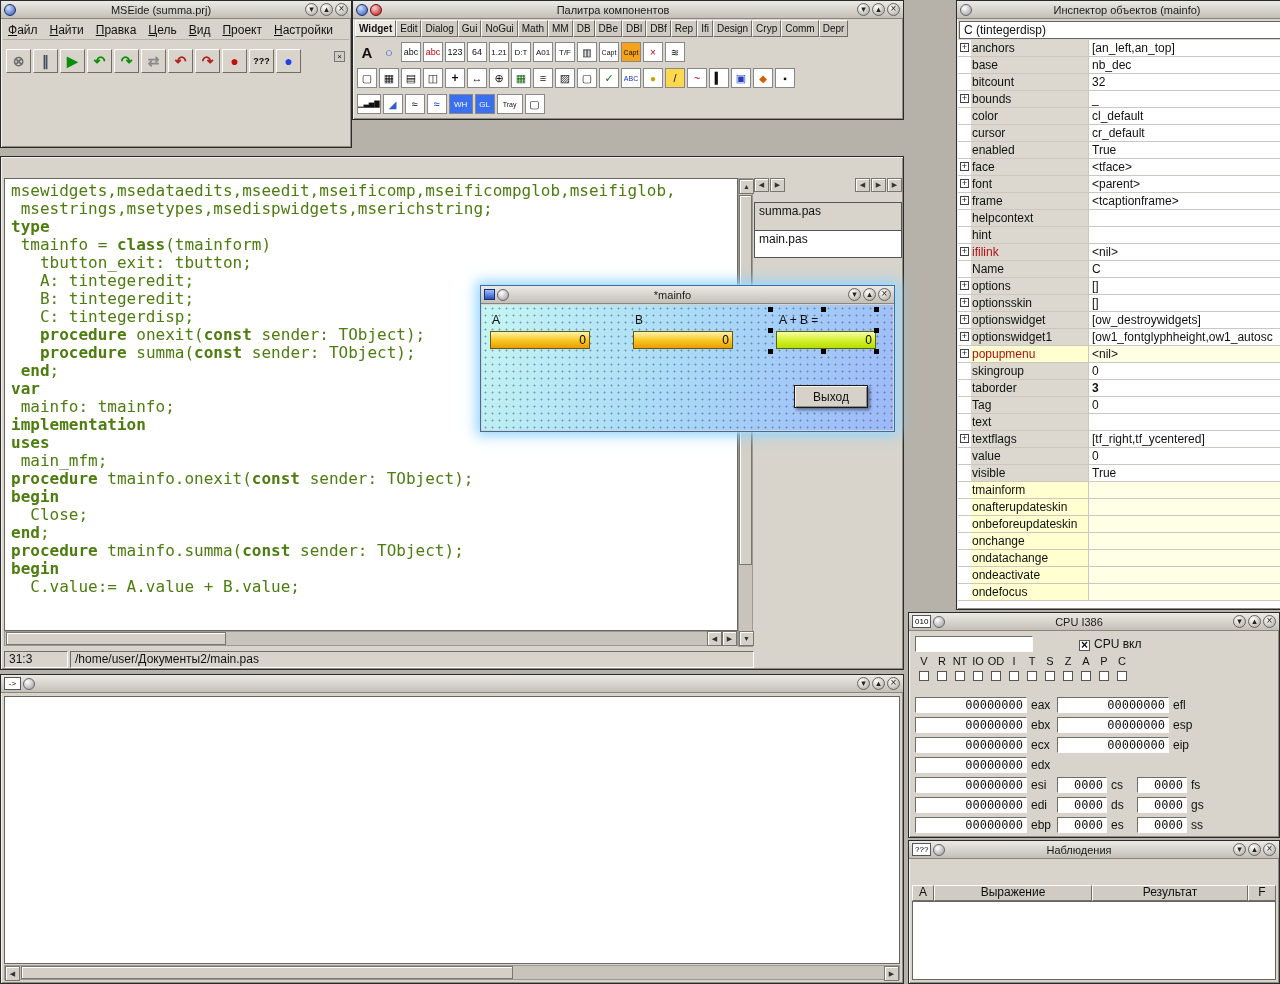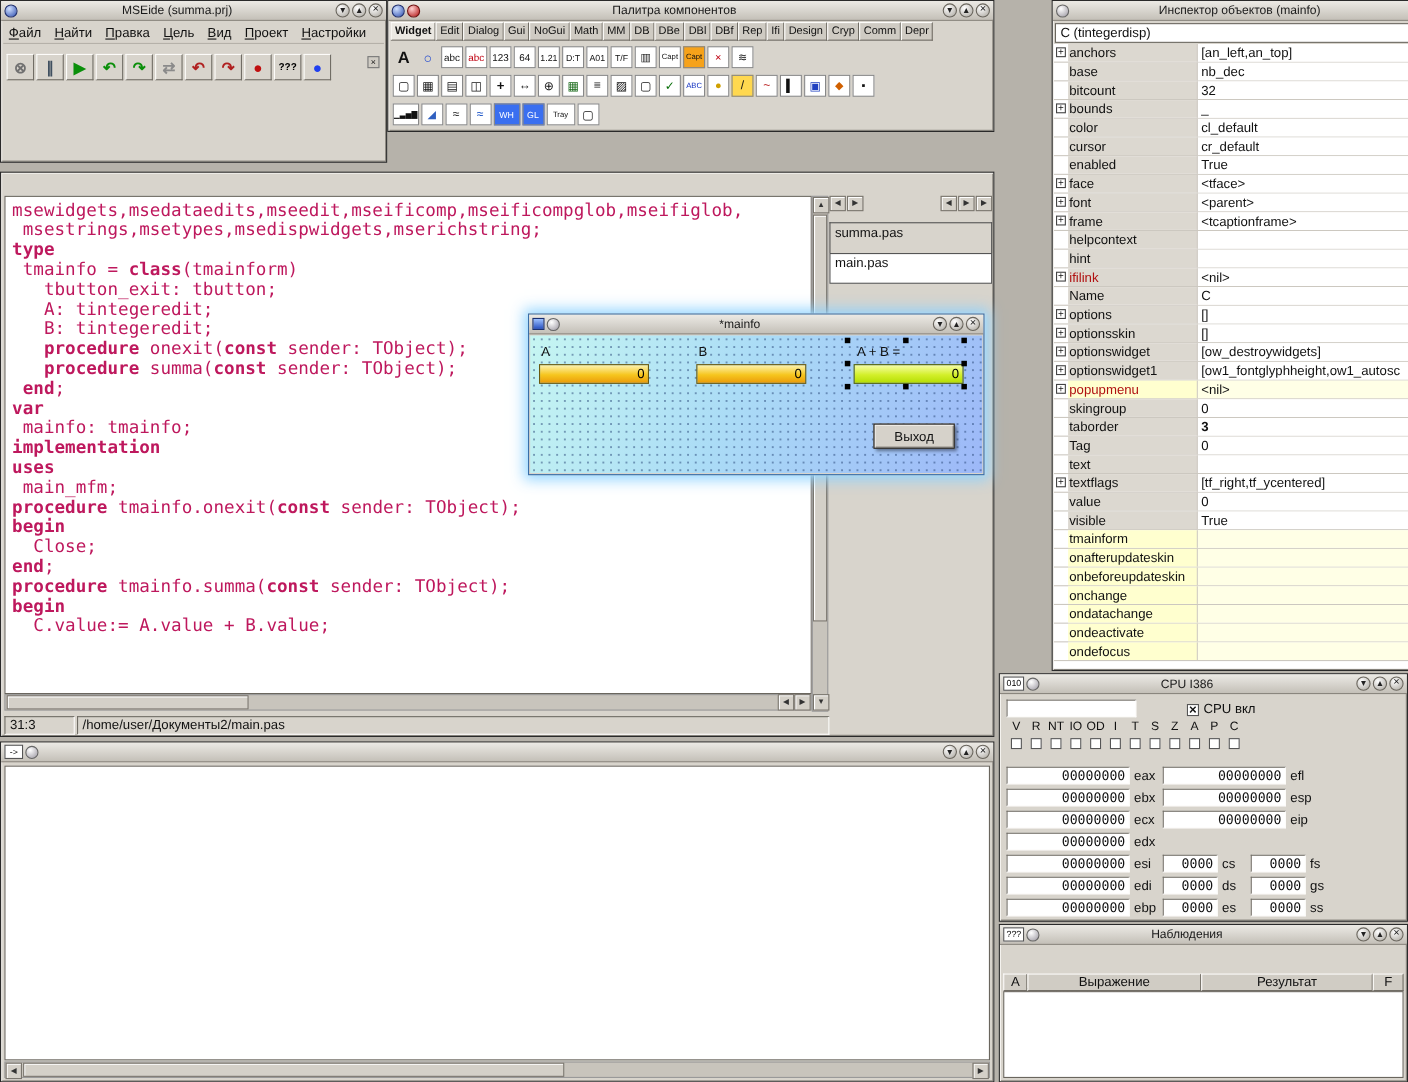--- a/index.html
+++ b/index.html
@@ -74,21 +74,21 @@
 .insp-value.b{font-weight:bold;}
 .insp-row.ev .insp-name{background:#ffffcf;}
 .insp-row.ev .insp-value{background:#ffffe6;}
 #insp-scroll{position:absolute;top:39px;right:1px;width:15px;bottom:1px;background:#c8c4bc;border-left:1px solid #999;}
 #insp-scroll .g-down{position:absolute;bottom:0;}
 #insp-thumb{top:16px;height:72%;left:0;right:0;}
 
 
 #win-source{left:0;top:156px;width:904px;height:514px;}
 #editor{position:absolute;left:3px;top:21px;width:734px;height:453px;background:#fff;border:1px solid #6a665e;overflow:hidden;padding:3px 0 0 6px;}
-.code-line{white-space:pre;font-family:"DejaVu Sans Mono",monospace;font-size:16px;line-height:18px;color:#be185d;}
+.code-line{white-space:pre;font-family:"DejaVu Sans Mono",monospace;font-size:16px;line-height:18px;color:#4d7c0f;}
 .kw{font-weight:bold;}
 #src-vscroll{position:absolute;left:737px;top:21px;width:15px;height:469px;background:#c8c4bc;border:1px solid #999;}
 #src-vscroll .g-down{position:absolute;bottom:0;}
 #src-vthumb{top:16px;height:370px;left:0;right:0;}
 #src-hscroll{position:absolute;left:3px;top:474px;width:734px;height:15px;background:#c8c4bc;border:1px solid #999;}
 #src-hthumb{left:1px;top:0;height:13px;width:220px;}
 #src-hscroll .btns{position:absolute;right:0;top:-1px;display:flex;}
 #src-panel{position:absolute;left:753px;top:21px;width:148px;height:453px;}
 #src-nav{display:flex;justify-content:space-between;}
 .mini-group{display:flex;gap:1px;}
@@ -470,20 +470,21 @@
   <div id="editor">
       <div id="code-lines">
         <div class="code-line"><span>msewidgets,msedataedits,mseedit,mseificomp,mseificompglob,mseifiglob,</span></div>
         <div class="code-line"><span> msestrings,msetypes,msedispwidgets,mserichstring;</span></div>
         <div class="code-line"><span></span></div>
         <div class="code-line"><span class="kw">type</span></div>
         <div class="code-line"><span> tmainfo = </span><span class="kw">class</span><span>(tmainform)</span></div>
         <div class="code-line"><span>   tbutton_exit: tbutton;</span></div>
         <div class="code-line"><span>   A: tintegeredit;</span></div>
         <div class="code-line"><span>   B: tintegeredit;</span></div>
+        <div class="code-line"><span>   C: tintegerdisp;</span></div>
         <div class="code-line"><span>   </span><span class="kw">procedure</span><span> onexit(</span><span class="kw">const</span><span> sender: TObject);</span></div>
         <div class="code-line"><span>   </span><span class="kw">procedure</span><span> summa(</span><span class="kw">const</span><span> sender: TObject);</span></div>
         <div class="code-line"><span> </span><span class="kw">end</span><span>;</span></div>
         <div class="code-line"><span class="kw">var</span></div>
         <div class="code-line"><span> mainfo: tmainfo;</span></div>
         <div class="code-line"><span class="kw">implementation</span></div>
         <div class="code-line"><span class="kw">uses</span></div>
         <div class="code-line"><span> main_mfm;</span></div>
         <div class="code-line"><span class="kw">procedure</span><span> tmainfo.onexit(</span><span class="kw">const</span><span> sender: TObject);</span></div>
         <div class="code-line"><span class="kw">begin</span></div>

